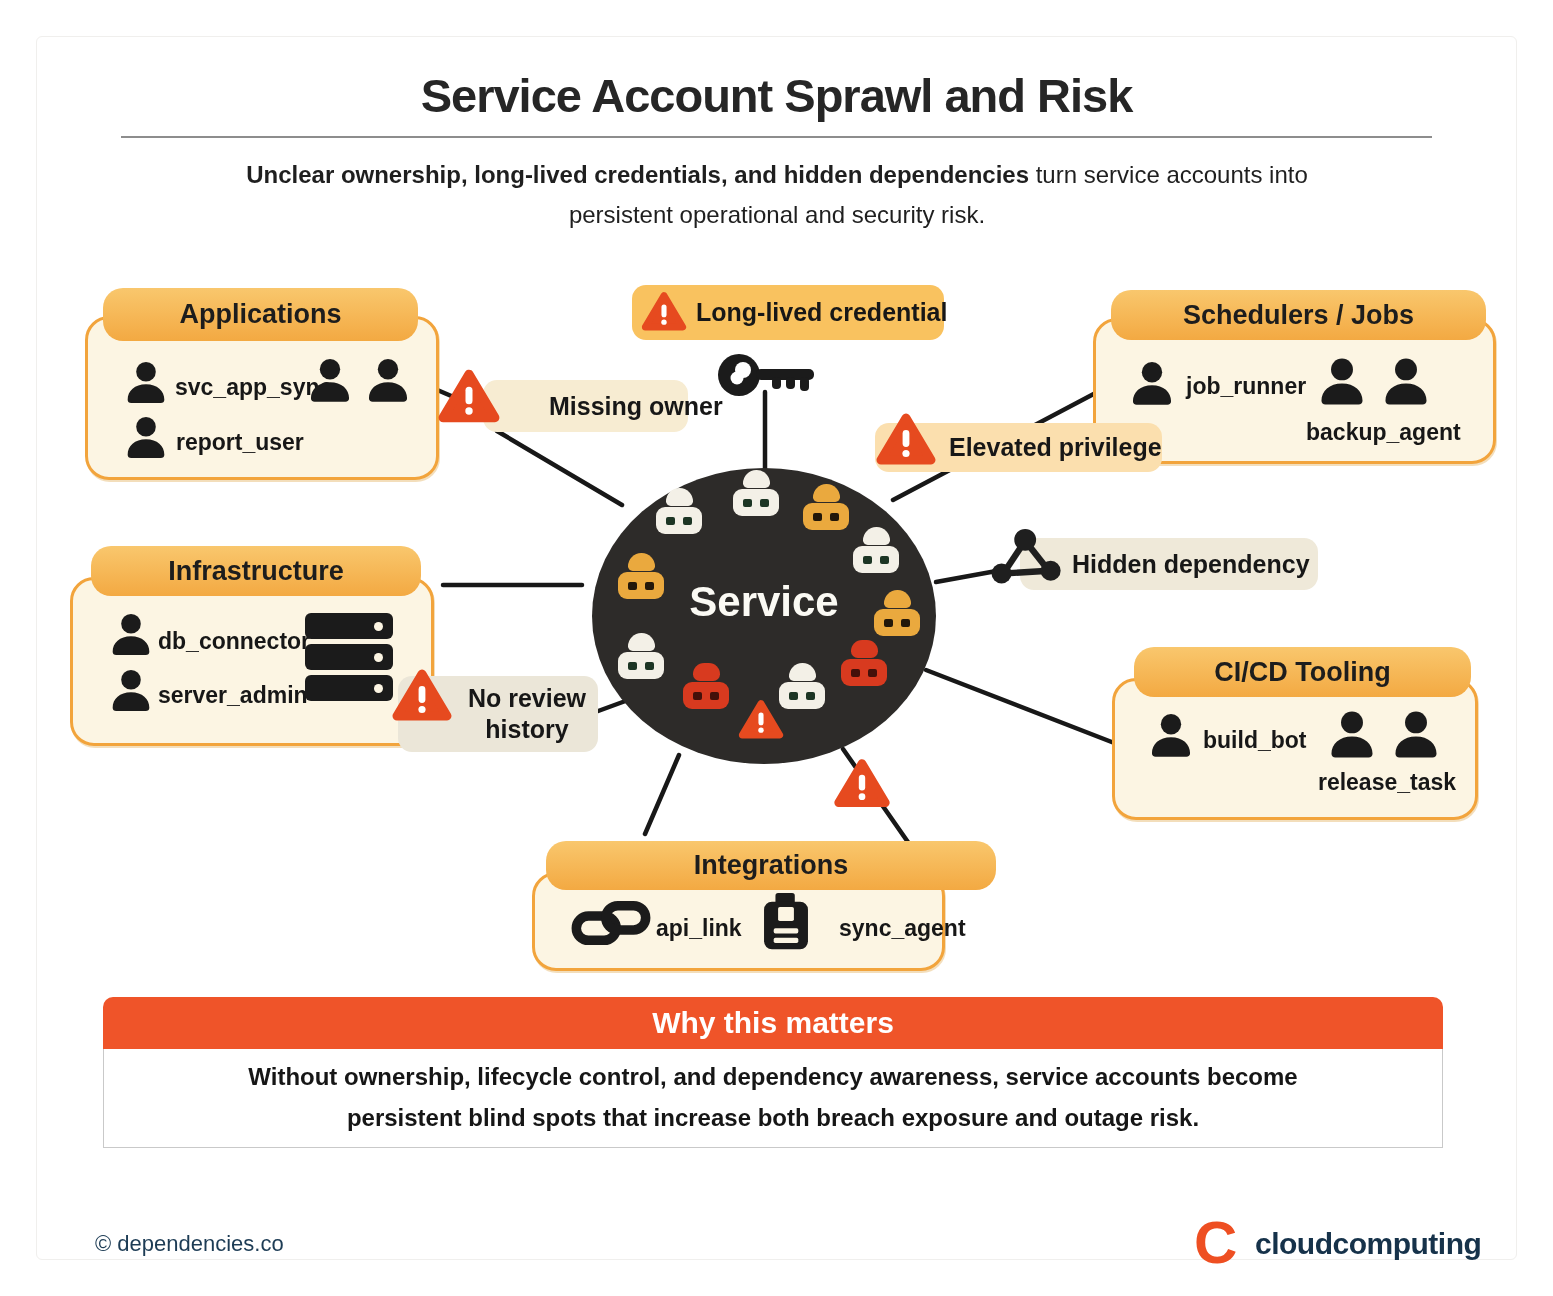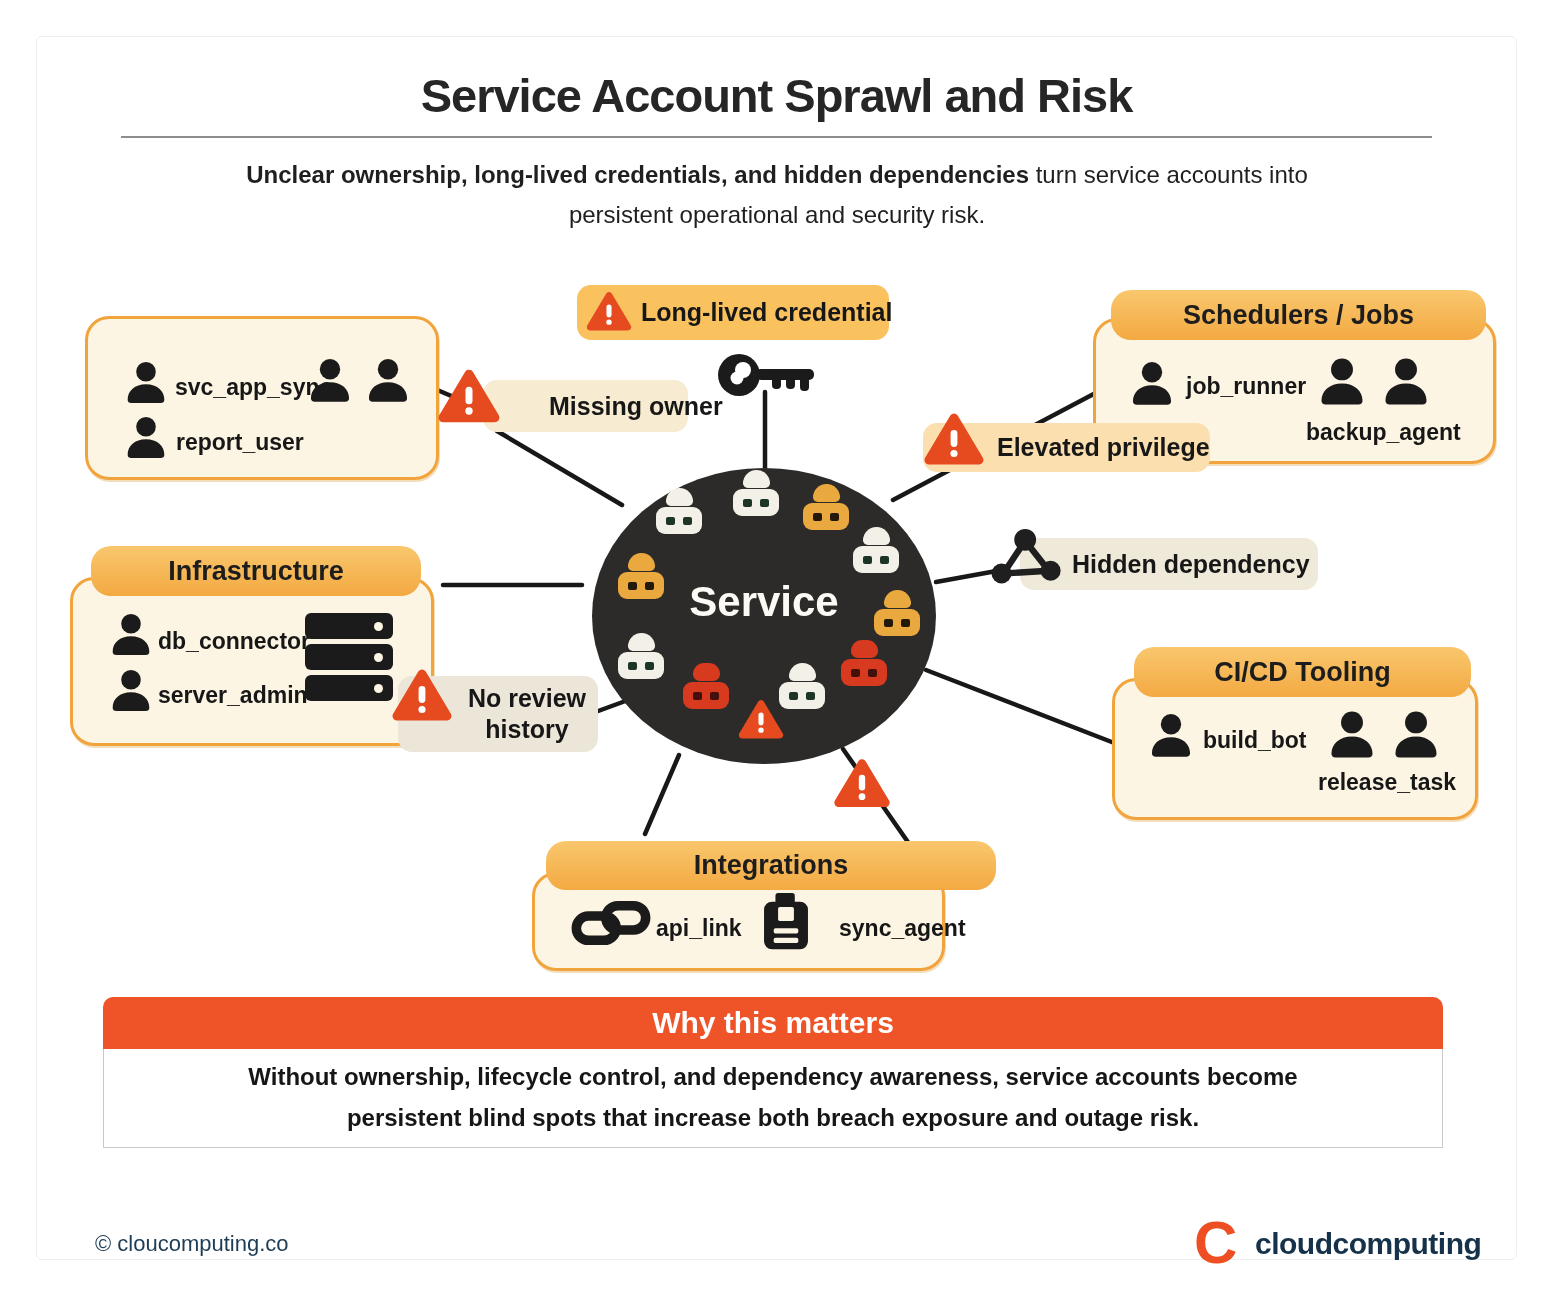--- a/index.html
+++ b/index.html
@@ -162,20 +162,21 @@
         <span class="bot-eye"></span>
       </div>
     </div>
   <svg class="abs" style="left:737px;top:698px;z-index:2;" width="48" height="44" viewBox="0 0 64 58">
       <polygon points="32,7 57,49 7,49" fill="#e64a1f" stroke="#e64a1f" stroke-width="9" stroke-linejoin="round"></polygon>
       <rect x="28.6" y="19" width="6.8" height="17" rx="3.4" fill="#fff"></rect>
       <circle cx="32" cy="42.5" r="3.6" fill="#fff"></circle>
     </svg>
 
   <div class="abs group" style="left:85px;top:316px;width:348px;height:158px;">
+    <div class="group-header" style="left:15px;top:-31px;width:315px;height:53px;">Applications</div>
     <svg class="abs" style="left:33px;top:37px;" width="50" height="54" viewBox="0 0 24 24">
         <g fill="#1b1b1b">
           <circle cx="12" cy="6.6" r="4.7"></circle>
           <path d="M12 12.6c-5.4 0-8.8 3.2-8.8 7.4 0 1 .7 1.6 1.7 1.6h14.2c1 0 1.7-.6 1.7-1.6 0-4.2-3.4-7.4-8.8-7.4z"></path>
         </g>
       </svg>
     <span class="label" style="left:87px;top:55px;">svc_app_sync</span>
     <svg class="abs" style="left:33px;top:92px;" width="50" height="54" viewBox="0 0 24 24">
         <g fill="#1b1b1b">
           <circle cx="12" cy="6.6" r="4.7"></circle>
@@ -286,21 +287,21 @@
     <svg class="abs" style="left:228px;top:18px;" width="46" height="58" viewBox="0 0 52 66">
         <rect x="14" y="0" width="22" height="14" rx="3" fill="#1b1b1b"></rect>
         <rect x="1" y="10" width="50" height="54" rx="9" fill="#1b1b1b"></rect>
         <rect x="17" y="16" width="18" height="16" rx="2" fill="#fcf5e3"></rect>
         <rect x="12" y="40" width="28" height="6" rx="2" fill="#fcf5e3"></rect>
         <rect x="12" y="51" width="28" height="6" rx="2" fill="#fcf5e3"></rect>
       </svg>
     <span class="label" style="left:281px;top:40px;margin-left:23px;">sync_agent</span>
   </div>
 
-  <div class="abs callout" style="left:577px;top:285px;width:312px;height:55px;">
+  <div class="abs callout" style="left:632px;top:285px;width:312px;height:55px;">
     <div class="pill" style="left:0;top:0;width:100%;height:100%;background:#f9c25f;padding-left:64px;box-sizing:border-box;">Long-lived credential</div>
     <svg class="warn" style="left:8px;top:5px;" width="48" height="44" viewBox="0 0 64 58">
         <polygon points="32,7 57,49 7,49" fill="#e64a1f" stroke="#e64a1f" stroke-width="9" stroke-linejoin="round"></polygon>
         <rect x="28.6" y="19" width="6.8" height="17" rx="3.4" fill="#fff"></rect>
         <circle cx="32" cy="42.5" r="3.6" fill="#fff"></circle>
       </svg>
   </div>
   <svg class="abs" style="left:714px;top:350px;z-index:2;" width="104" height="50" viewBox="0 0 104 50">
     <circle cx="25" cy="25" r="21" fill="#1b1b1b"></circle>
     <circle cx="29" cy="20" r="8" fill="#fff"></circle>
@@ -313,21 +314,21 @@
 
   <div class="abs callout" style="left:436px;top:366px;width:260px;height:70px;">
     <div class="pill" style="left:47px;top:14px;width:205px;height:52px;background:#f7ecd2;padding-left:66px;box-sizing:border-box;">Missing owner</div>
     <svg class="warn" style="left:0;top:0;" width="66" height="62" viewBox="0 0 64 58">
         <polygon points="32,7 57,49 7,49" fill="#e64a1f" stroke="#e64a1f" stroke-width="9" stroke-linejoin="round"></polygon>
         <rect x="28.6" y="19" width="6.8" height="17" rx="3.4" fill="#fff"></rect>
         <circle cx="32" cy="42.5" r="3.6" fill="#fff"></circle>
       </svg>
   </div>
 
-  <div class="abs callout" style="left:920px;top:410px;width:290px;height:64px;">
+  <div class="abs callout" style="left:872px;top:410px;width:290px;height:64px;">
     <div class="pill" style="left:3px;top:13px;width:287px;height:49px;background:#fbdfae;padding-left:74px;box-sizing:border-box;">Elevated privilege</div>
     <svg class="warn" style="left:2px;top:0;" width="64" height="60" viewBox="0 0 64 58">
         <polygon points="32,7 57,49 7,49" fill="#e64a1f" stroke="#e64a1f" stroke-width="9" stroke-linejoin="round"></polygon>
         <rect x="28.6" y="19" width="6.8" height="17" rx="3.4" fill="#fff"></rect>
         <circle cx="32" cy="42.5" r="3.6" fill="#fff"></circle>
       </svg>
   </div>
 
   <div class="abs callout" style="left:988px;top:526px;width:330px;height:66px;">
     <div class="pill" style="left:32px;top:12px;width:298px;height:52px;background:#efe9d9;padding-left:52px;box-sizing:border-box;">Hidden dependency</div>
@@ -360,16 +361,16 @@
         <rect x="28.6" y="19" width="6.8" height="17" rx="3.4" fill="#fff"></rect>
         <circle cx="32" cy="42.5" r="3.6" fill="#fff"></circle>
       </svg>
   </div>
 
   <div class="abs why-body">
     <div class="why-text">Without ownership, lifecycle control, and dependency awareness, service accounts become persistent blind spots that increase both breach exposure and outage risk.</div>
   </div>
   <div class="abs why-banner">Why this matters</div>
 
-  <div class="abs copyright">© cloucomputing.co</div>
+  <div class="abs copyright">© dependencies.co</div>
   <div class="abs logo-c">C</div>
   <div class="abs brand">cloudcomputing</div>
 </div>
 
 </body></html>

